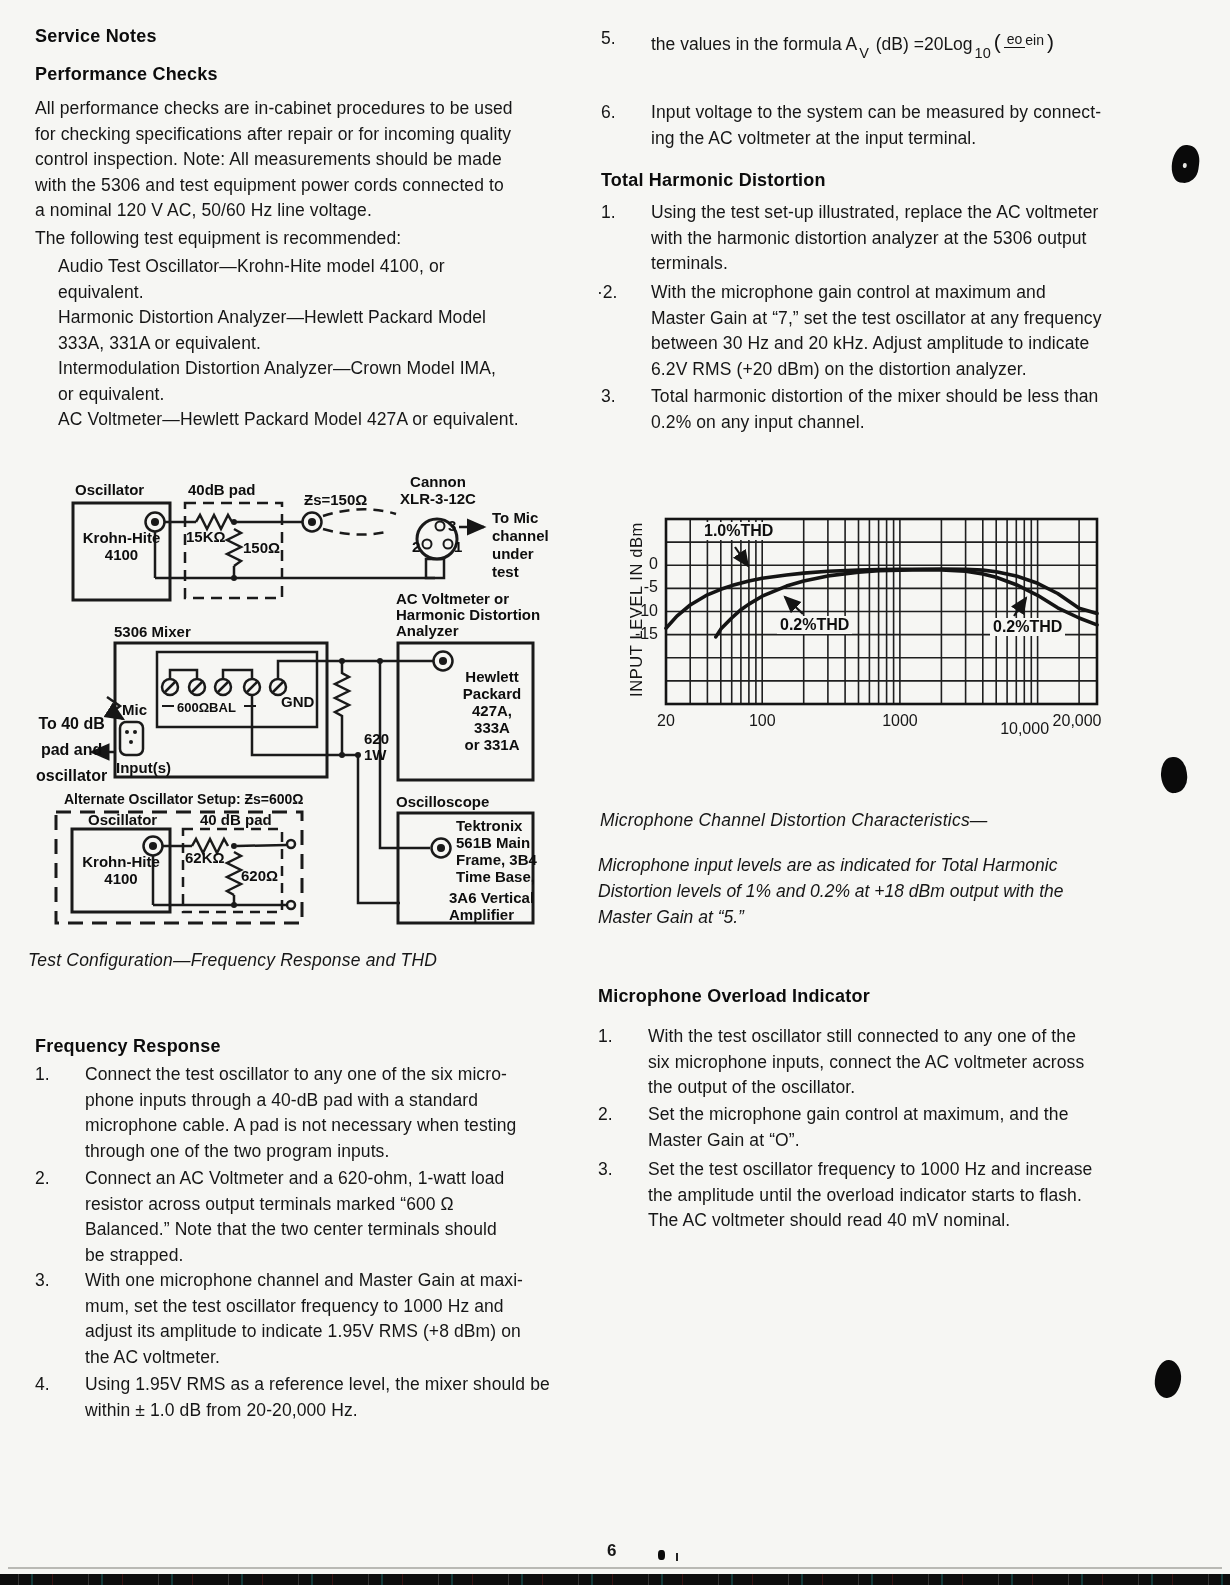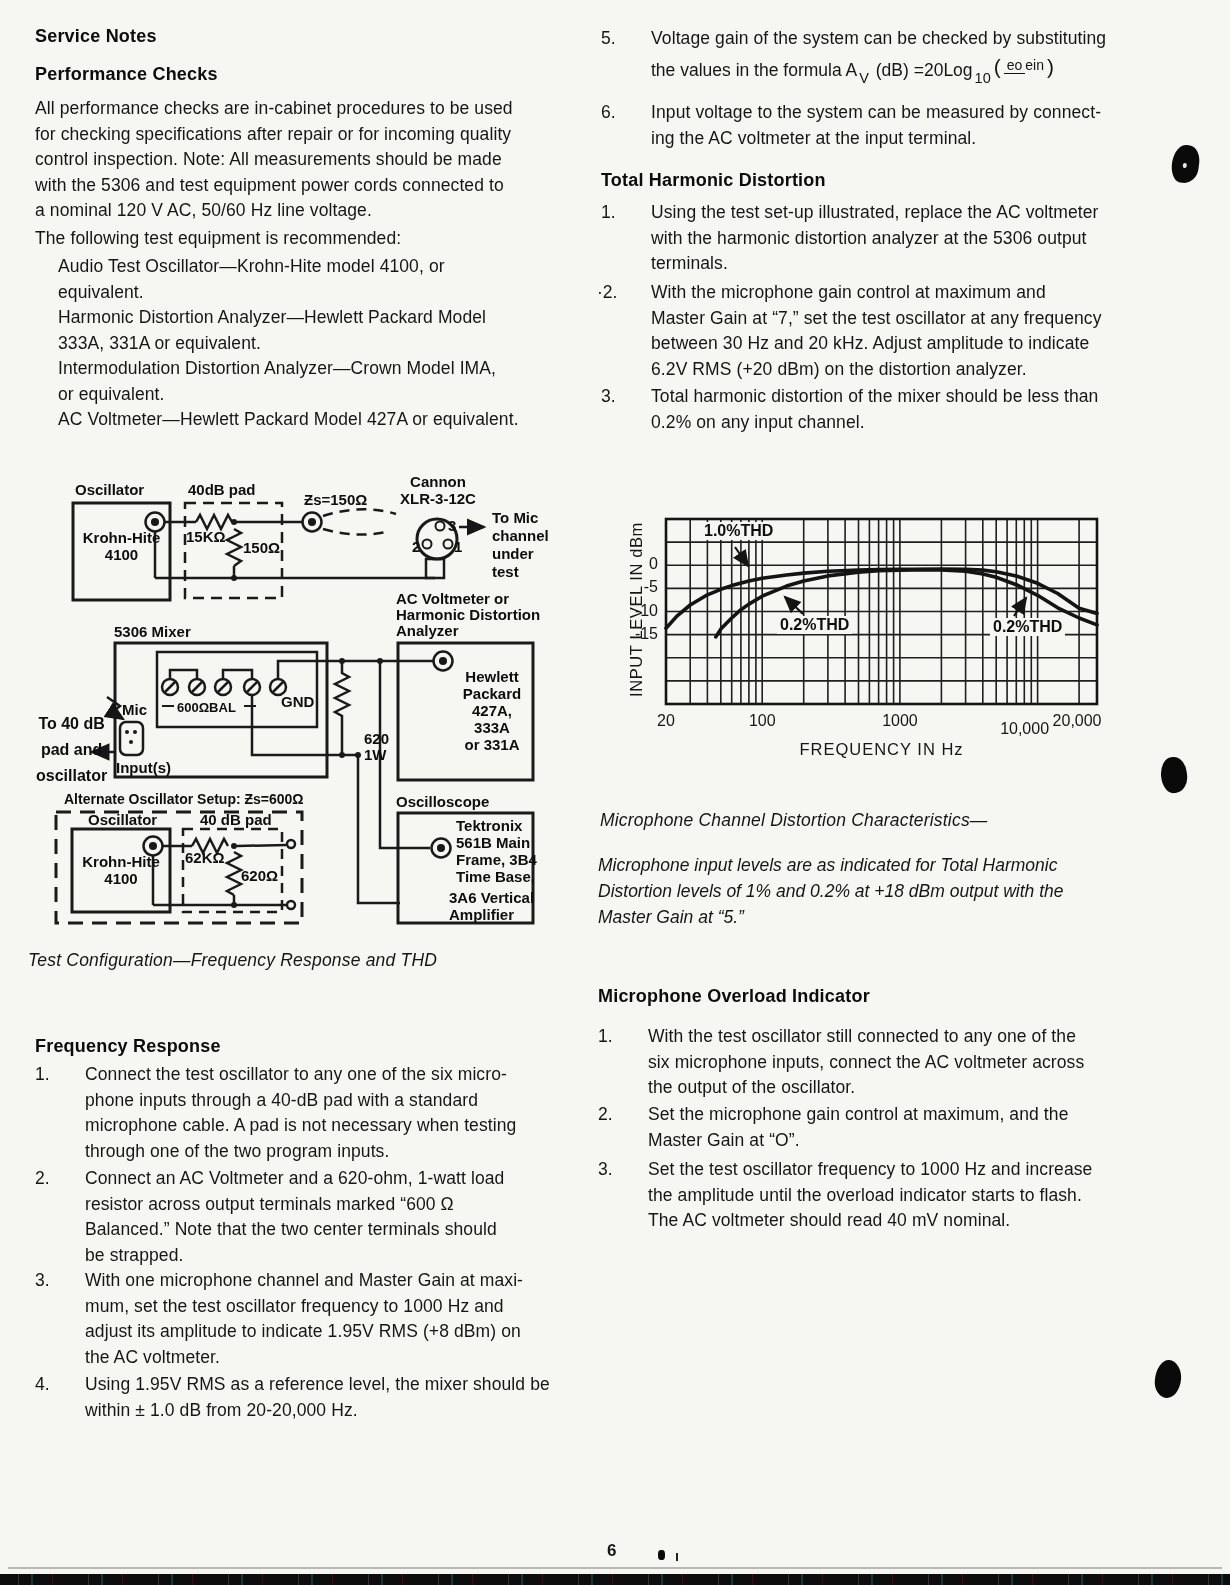--- a/index.html
+++ b/index.html
@@ -244,21 +244,20 @@
 </div>
 <div class="item" style="left:35px; top:1372px; width:540px;">
   <span class="num">4.</span>
   <div class="txt body-text">Using 1.95V RMS as a reference level, the mixer should be
 within ± 1.0 dB from 20-20,000 Hz.</div>
 </div>
 
 <div class="item" style="left:601px; top:26px; width:535px;">
   <span class="num">5.</span>
   <div class="txt">
-    <div class="body-text">Voltage gain of the system can be checked by substituting</div>
     <div class="formula-row"><span>the values in the formula A</span><span class="subv">V</span><span> (dB) =20Log</span><span class="subv">10</span><span class="paren">(</span><span class="frac">
           <span class="fnum">eo</span>
           <span class="fden">ein</span>
         </span><span class="paren">)</span></div>
   </div>
 </div>
 <div class="item" style="left:601px; top:100px; width:535px;">
   <span class="num">6.</span>
   <div class="txt body-text">Input voltage to the system can be measured by connect-
 ing the AC voltmeter at the input terminal.</div>
@@ -345,21 +344,20 @@
       <div class="tick-x" style="left: 479.055px; top: 212px;">20,000</div>
       <div class="tick-y" style="left: 20px; top: 55.25px;">0</div>
       <div class="tick-y" style="left: 20px; top: 78.375px;">-5</div>
       <div class="tick-y" style="left: 20px; top: 101.5px;">-10</div>
       <div class="tick-y" style="left: 20px; top: 124.625px;">-15</div>
       <div class="chart-label" style="left: 103px; top: 22px;">1.0%THD</div>
       <div class="chart-label" style="left: 179px; top: 116px;">0.2%THD</div>
       <div class="chart-label" style="left: 392px; top: 118px;">0.2%THD</div>
     </div>
   <div class="axis-title" style="left:-62px; top:100px; width:200px; text-align:center; transform:rotate(-90deg);">INPUT LEVEL IN dBm</div>
-  <div class="axis-title" style="left:68px; top:240px; width:431px; text-align:center; letter-spacing:1px;">FREQUENCY IN Hz</div>
 </div>
 
 <div class="abs caption" style="left:600px; top:810px;">Microphone Channel Distortion Characteristics—</div>
 <div class="abs ital-para" style="left:598px; top:852px; width:540px;">Microphone input levels are as indicated for Total Harmonic
 Distortion levels of 1% and 0.2% at +18 dBm output with the
 Master Gain at “5.”</div>
 
 <div class="abs h1" style="left:598px; top:986px;">Microphone Overload Indicator</div>
 
 <div class="item" style="left:598px; top:1024px; width:538px;">

